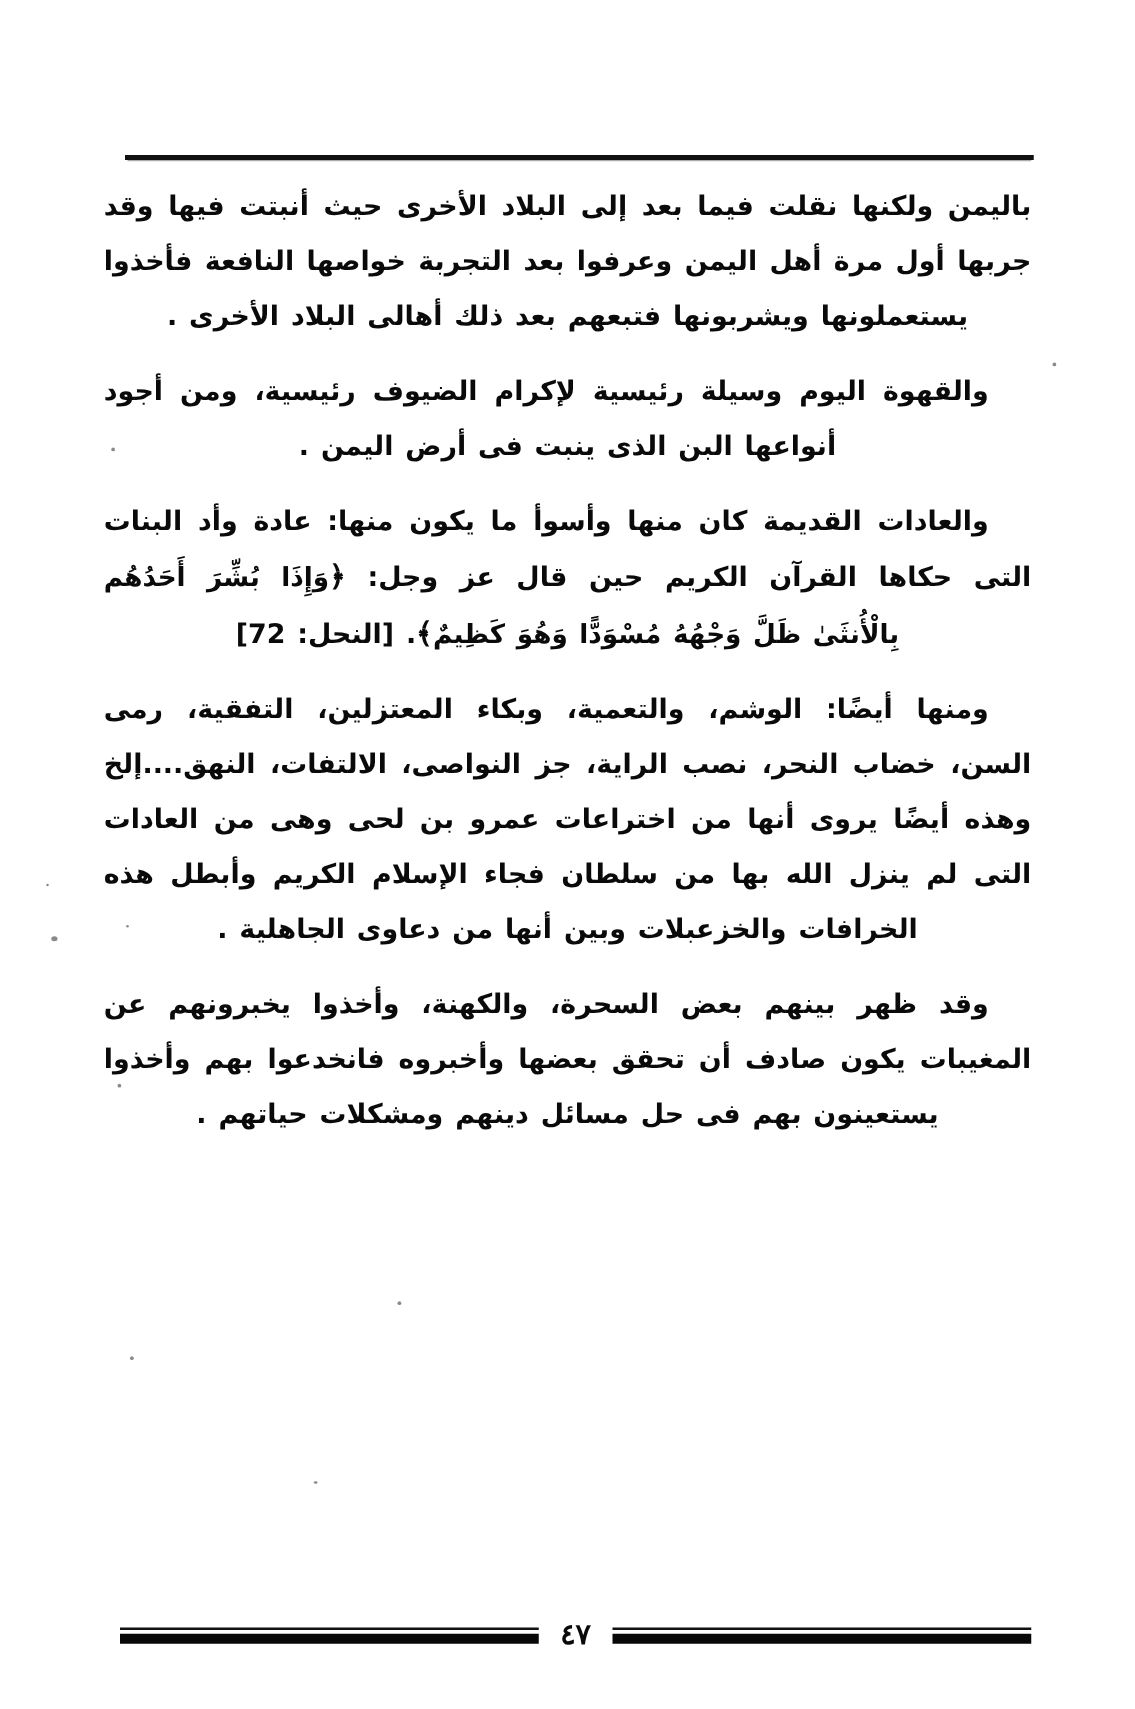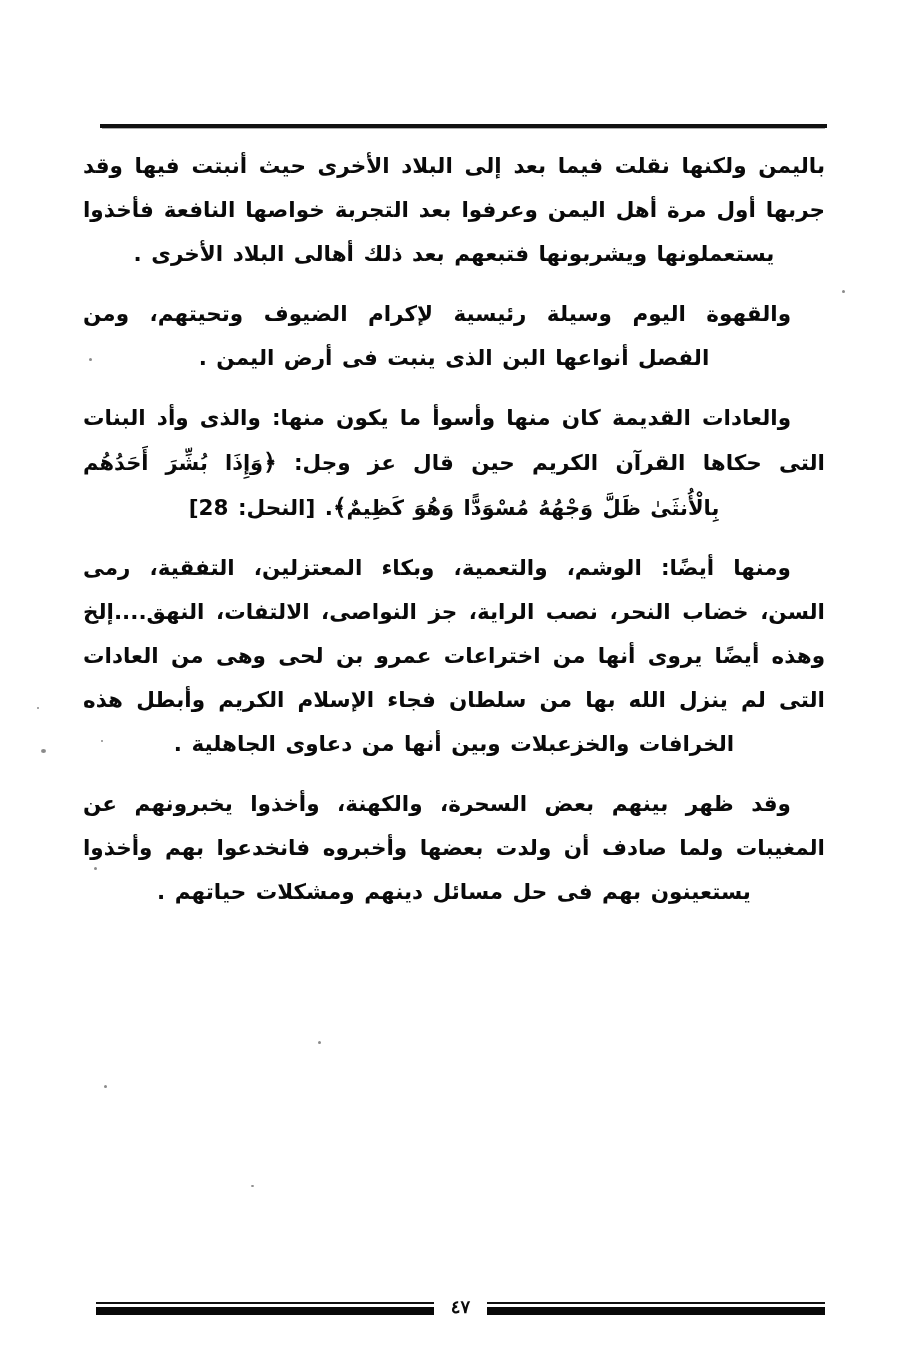--- a/index.html
+++ b/index.html
@@ -117,21 +117,21 @@
     position: absolute;
     left: 0; right: 0;
     top: 6px;
     height: 8px;
     background: #090909;
   }
   .page-number {
     flex: 0 0 auto;
     padding: 0 17px;
     font-family: Liberation Serif, serif;
-    font-size: 18px;
+    font-size: 23px;
     font-weight: 700;
     color: #0a0a0a;
     line-height: 1;
     transform: translateY(-1px);
   }
 </style>
 </head>
 <body>
 
 <div class="page">
@@ -145,29 +145,29 @@
   <div class="speck" style="left:842px;top:278px;width:3px;height:3px;"></div>
   <div class="speck" style="left:251px;top:1173px;width:3px;height:2px;"></div>
   <div class="speck" style="left:318px;top:1029px;width:3px;height:3px;"></div>
 
   <div class="top-rule"></div>
 
   <div class="body-text">
 
     <p class="para no-indent">باليمن ولكنها نقلت فيما بعد إلى البلاد الأخرى حيث أنبتت فيها وقد جربها أول مرة أهل اليمن وعرفوا بعد التجربة خواصها النافعة فأخذوا يستعملونها ويشربونها فتبعهم بعد ذلك أهالى البلاد الأخرى .</p>
 
-    <p class="para">والقهوة اليوم وسيلة رئيسية لإكرام الضيوف وتحيتهم، ومن الفصل أنواعها البن الذى ينبت فى أرض اليمن .</p>
+    <p class="para">والقهوة اليوم وسيلة رئيسية لإكرام الضيوف رئيسية، ومن أجود أنواعها البن الذى ينبت فى أرض اليمن .</p>
 
 
 
-    <p class="para"><span>والعادات القديمة كان منها وأسوأ ما يكون منها: والذى وأد البنات التى حكاها القرآن الكريم حين قال عز وجل:</span><span> </span><span class="ayah-bracket">﴿</span><span class="ayah">وَإِذَا بُشِّرَ أَحَدُهُم بِالْأُنثَىٰ ظَلَّ وَجْهُهُ مُسْوَدًّا وَهُوَ كَظِيمٌ</span><span class="ayah-bracket">﴾</span><span>.</span><span> </span><span class="ref">[النحل: 28]</span></p>
+    <p class="para"><span>والعادات القديمة كان منها وأسوأ ما يكون منها: عادة وأد البنات التى حكاها القرآن الكريم حين قال عز وجل:</span><span> </span><span class="ayah-bracket">﴿</span><span class="ayah">وَإِذَا بُشِّرَ أَحَدُهُم بِالْأُنثَىٰ ظَلَّ وَجْهُهُ مُسْوَدًّا وَهُوَ كَظِيمٌ</span><span class="ayah-bracket">﴾</span><span>.</span><span> </span><span class="ref">[النحل: 72]</span></p>
 
     <p class="para">ومنها أيضًا: الوشم، والتعمية، وبكاء المعتزلين، التفقية، رمى السن، خضاب النحر، نصب الراية، جز النواصى، الالتفات، النهق....إلخ وهذه أيضًا يروى أنها من اختراعات عمرو بن لحى وهى من العادات التى لم ينزل الله بها من سلطان فجاء الإسلام الكريم وأبطل هذه الخرافات والخزعبلات وبين أنها من دعاوى الجاهلية .</p>
 
-    <p class="para">وقد ظهر بينهم بعض السحرة، والكهنة، وأخذوا يخبرونهم عن المغيبات ولما صادف أن ولدت بعضها وأخبروه فانخدعوا بهم وأخذوا يستعينون بهم فى حل مسائل دينهم ومشكلات حياتهم .</p>
+    <p class="para">وقد ظهر بينهم بعض السحرة، والكهنة، وأخذوا يخبرونهم عن المغيبات يكون صادف أن تحقق بعضها وأخبروه فانخدعوا بهم وأخذوا يستعينون بهم فى حل مسائل دينهم ومشكلات حياتهم .</p>
 
 
   </div>
 
   <div class="footer">
     <div class="footer-bar">
       <div class="thin"></div>
       <div class="thick"></div>
     </div>
     <div class="page-number">٤٧</div>

